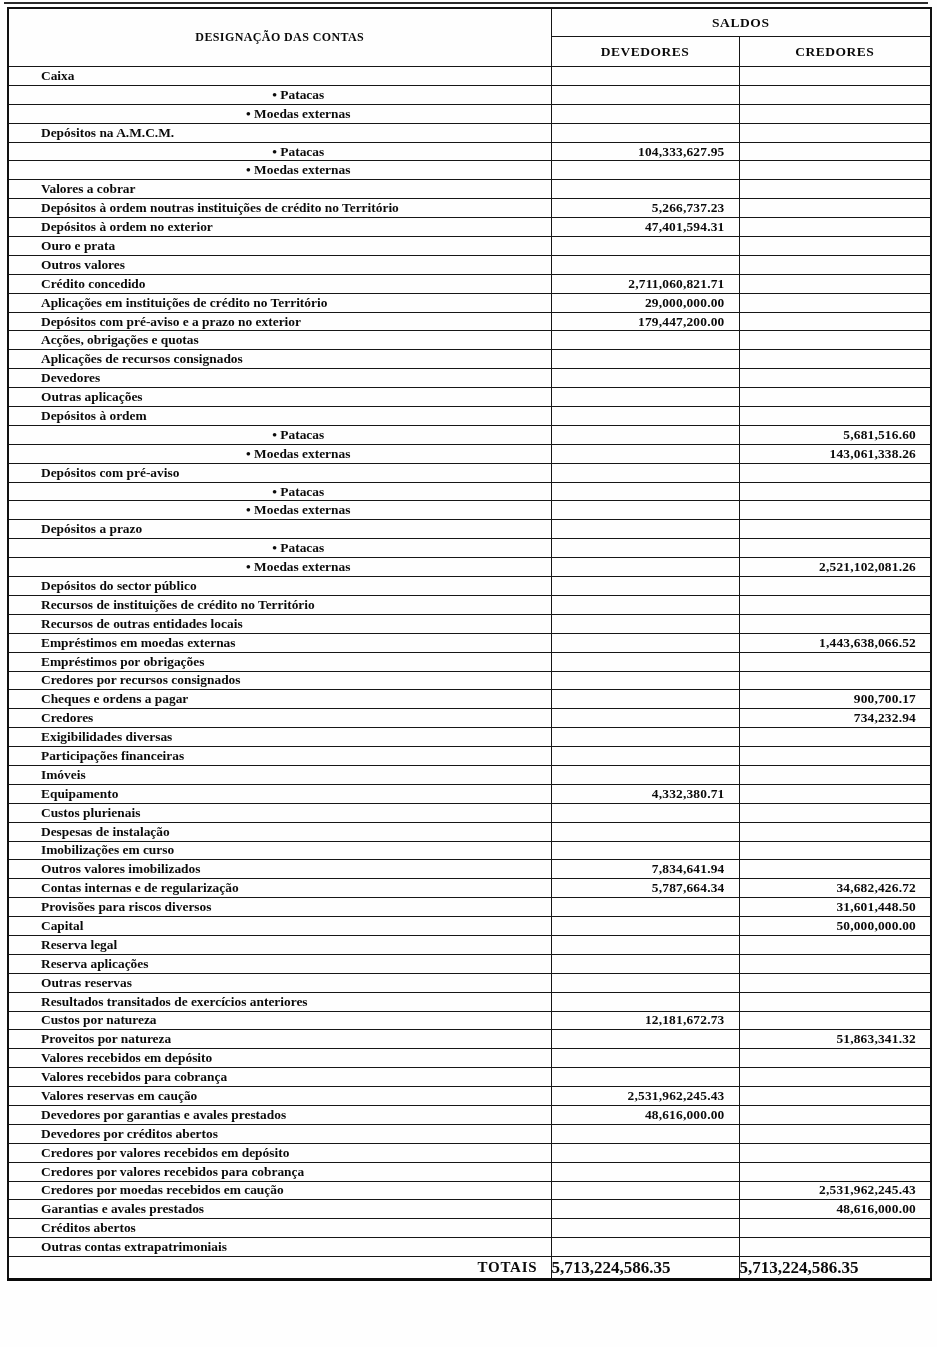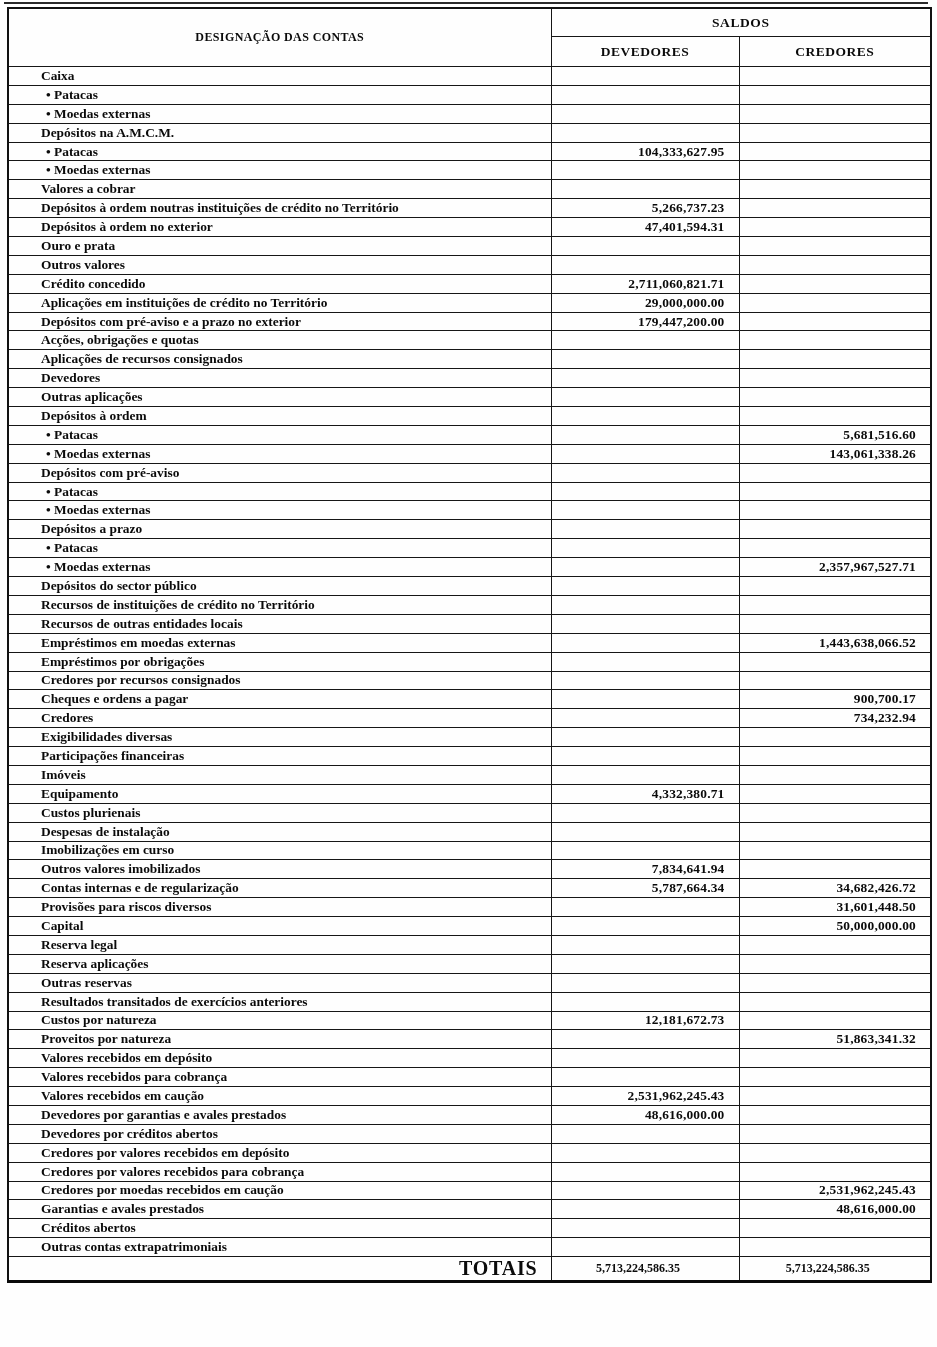--- a/index.html
+++ b/index.html
@@ -57,33 +57,33 @@
     letter-spacing: 0.6px;
     height: 27px;
   }
   th.h-sub {
     font-size: 13.5px;
     letter-spacing: 0.5px;
     height: 28px;
   }
   tbody td { height: 17.9px; font-size: 13.4px; vertical-align: middle; }
   td.lbl { padding-left: 32px; text-align: left; }
-  td.lbl.bullet { padding-left: 37px; }
+  td.lbl.bullet { padding-left: 37px; text-align: center; }
   td.num { text-align: right; padding-right: 14px; letter-spacing: 0.2px; }
   tbody.totals td { height: 21px; border-bottom: 3px solid #0a0a0a; }
   td.totals-label {
     text-align: right;
     padding-right: 13px;
-    font-size: 20px;
+    font-size: 15px;
     letter-spacing: 0.8px;
   }
   td.totals-num {
-    text-align: center;
+    text-align: left;
     padding-right: 14px;
-    font-size: 12px;
+    font-size: 17px;
   }
 </style>
 </head>
 <body>
 
 <div class="page">
   <div class="scan-top-line"></div>
 
   <table class="accounts">
     <colgroup>
@@ -228,21 +228,21 @@
       <td class="num"></td>
     </tr>
         <tr>
       <td class="lbl bullet">• Patacas</td>
       <td class="num"></td>
       <td class="num"></td>
     </tr>
         <tr>
       <td class="lbl bullet">• Moedas externas</td>
       <td class="num"></td>
-      <td class="num">2,357,967,527.71</td>
+      <td class="num">2,521,102,081.26</td>
     </tr>
         <tr>
       <td class="lbl">Depósitos do sector público</td>
       <td class="num"></td>
       <td class="num"></td>
     </tr>
         <tr>
       <td class="lbl">Recursos de instituições de crédito no Território</td>
       <td class="num"></td>
       <td class="num"></td>
@@ -366,21 +366,21 @@
       <td class="lbl">Valores recebidos em depósito</td>
       <td class="num"></td>
       <td class="num"></td>
     </tr>
         <tr>
       <td class="lbl">Valores recebidos para cobrança</td>
       <td class="num"></td>
       <td class="num"></td>
     </tr>
         <tr>
-      <td class="lbl">Valores recebidos em caução</td>
+      <td class="lbl">Valores reservas em caução</td>
       <td class="num">2,531,962,245.43</td>
       <td class="num"></td>
     </tr>
         <tr>
       <td class="lbl">Devedores por garantias e avales prestados</td>
       <td class="num">48,616,000.00</td>
       <td class="num"></td>
     </tr>
         <tr>
       <td class="lbl">Devedores por créditos abertos</td>

